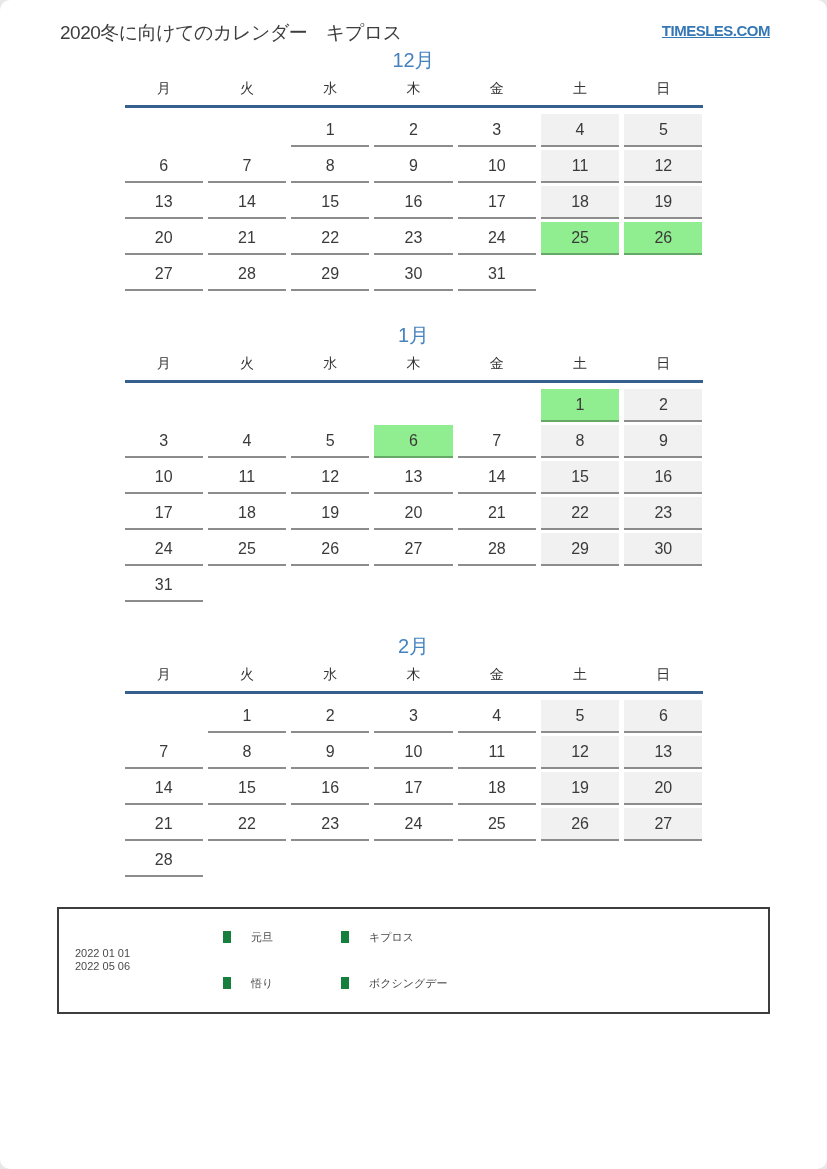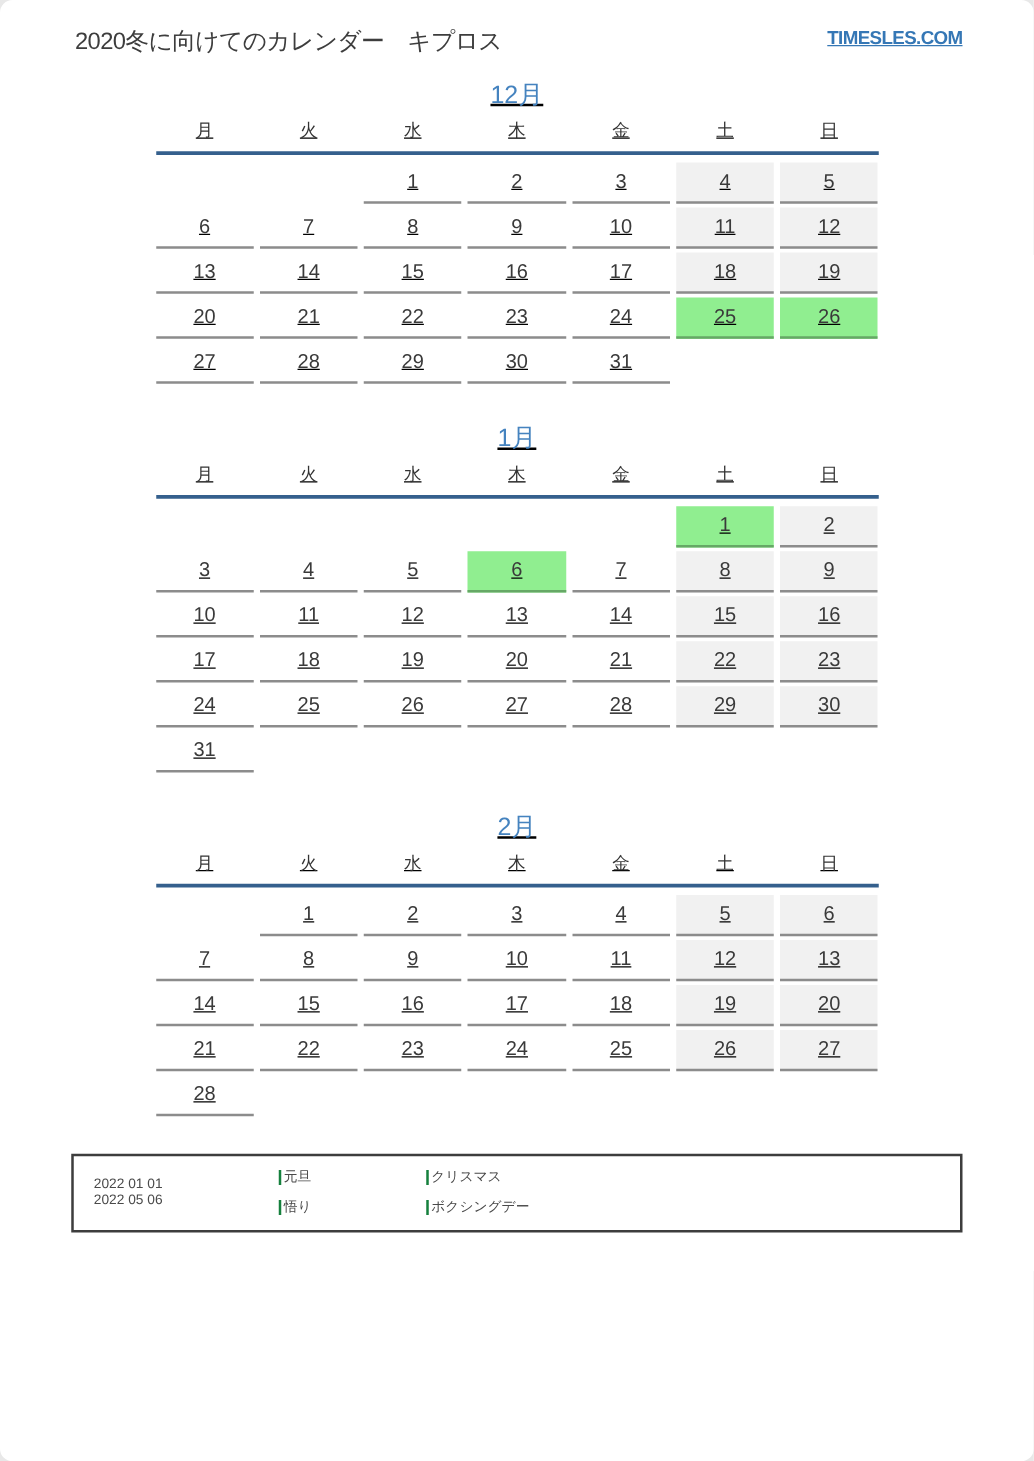--- a/index.html
+++ b/index.html
@@ -25,21 +25,21 @@
     font-weight: 400;
   }
   .site-logo {
     font-size: 15px;
     font-weight: 600;
     color: #3577b5;
     letter-spacing: -0.5px;
     padding-top: 2px;
     text-decoration: underline;
   }
-  .months { width: 578px; margin: 16px auto 0; text-decoration: underline; }
+  .months { width: 578px; margin: 0 auto 0; }
   .month { margin-bottom: 30px; }
   .month-title {
     text-align: center;
     color: #4583bf;
     font-size: 20px;
     line-height: 28px;
     margin-bottom: 6px;
   }
   .weekday-row {
     display: grid;
@@ -77,25 +77,25 @@
     border: 2px solid #3d3d3d;
     padding: 5px 0 6px 16px;
     display: grid;
     grid-template-columns: 148px 118px 196px auto;
     font-size: 11px;
     color: #4a4a4a;
   }
   .legend-col { display: flex; flex-direction: column; justify-content: center; }
   .legend-line { line-height: 13px; height: 13px; }
   .legend-label {
-    border-left: 2px solid #15803d;
-    padding-left: 2px;
+    border-left: 8px solid #15803d;
+    padding-left: 20px;
     line-height: 12px;
     height: 12px;
-    margin: 6px 0;
+    margin: 17px 0;
     display: block;
   }
 </style>
 </head>
 <body>
 
 <div class="page">
 
   <div class="page-header">
     <div class="page-title">2020冬に向けてのカレンダー　キプロス</div>
@@ -262,18 +262,18 @@
   <div class="legend-box">
     <div class="legend-col">
       <div class="legend-line">2022 01 01</div>
       <div class="legend-line">2022 05 06</div>
     </div>
     <div class="legend-col">
       <span class="legend-label">元旦</span>
       <span class="legend-label">悟り</span>
     </div>
     <div class="legend-col">
-      <span class="legend-label">クリスマス</span>
+      <span class="legend-label">キプロス</span>
       <span class="legend-label">ボクシングデー</span>
     </div>
   </div>
 
 </div>
 
 </body></html>

